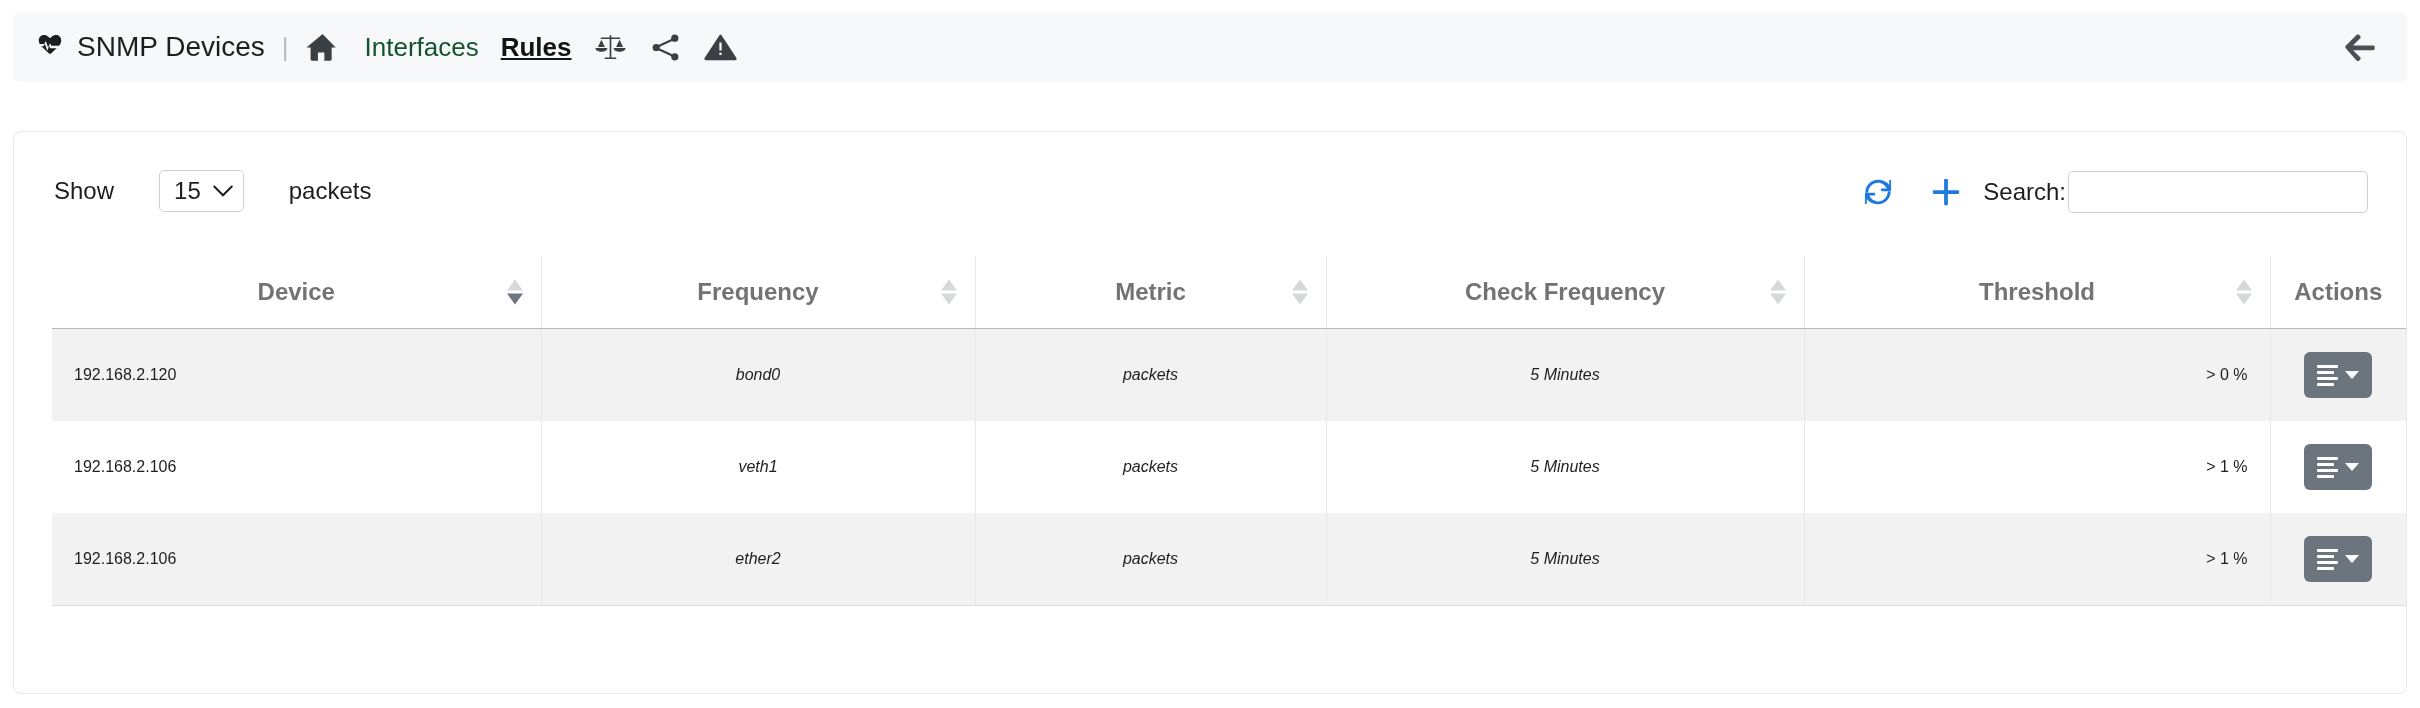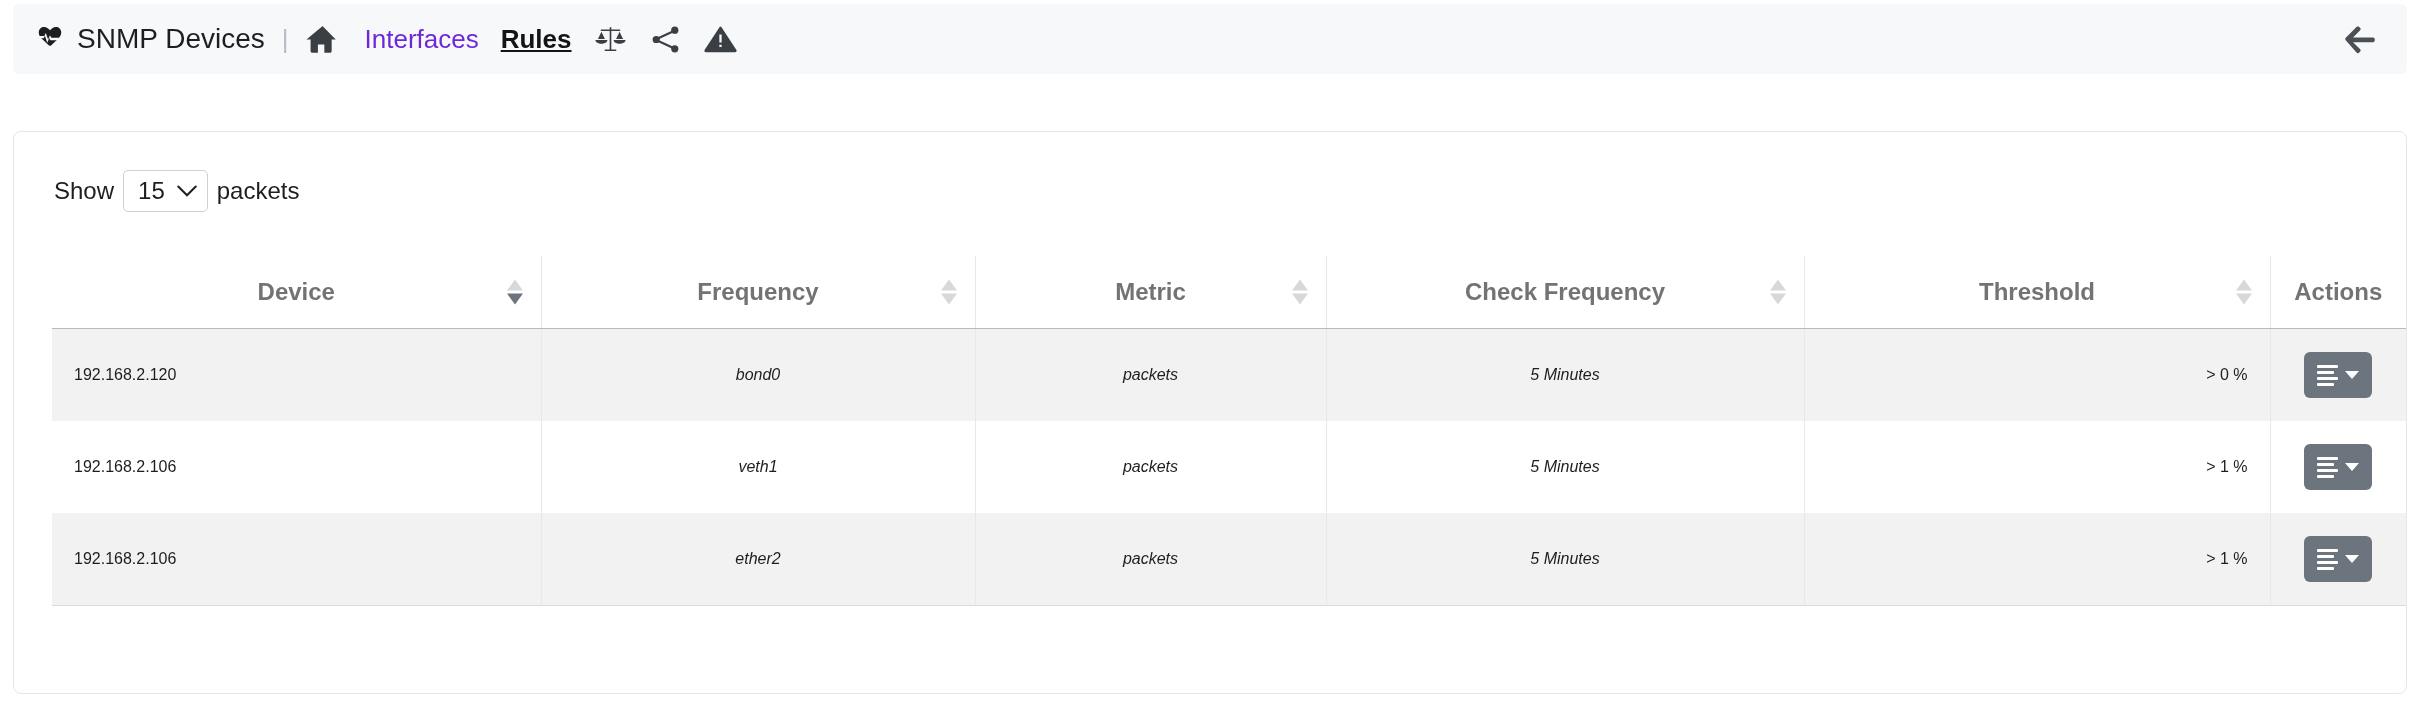--- a/index.html
+++ b/index.html
@@ -7,42 +7,42 @@
     margin: 0; padding: 0;
     width: 2420px; height: 708px;
     background: #ffffff;
     font-family: "Liberation Sans", sans-serif;
     -webkit-font-smoothing: antialiased;
   }
 
   
   .topbar {
     position: absolute;
-    left: 13px; top: 4px;
+    left: 13px; top: 12px;
     width: 2394px; height: 70px;
     background: #f7f8fa;
     border-radius: 6px;
     display: flex;
     align-items: center;
     padding: 0 30px 0 22px;
   }
   .brand {
     display: flex; align-items: center;
     font-size: 28px; color: #1c1e21; font-weight: 400;
     white-space: nowrap;
   }
   .brand .hp-icon { margin-right: 12px; display:flex; align-items:center; }
   .divider-pipe {
     color: #b9bcc2; font-size: 26px; margin: 0 17px; font-weight: 300;
   }
   .nav-item {
     font-size: 26px;
     margin-right: 22px;
     white-space: nowrap;
-    color: #6d28d9;
+    color: #14532d;
     cursor: pointer;
   }
   .nav-item.active { color: #121416; font-weight: bold; text-decoration: underline; }
   .nav-icon {
     margin-right: 22px;
     display: flex; align-items: center;
     cursor: pointer;
   }
   .nav-icon.home { margin-right: 26px; }
   .back-btn {
@@ -65,20 +65,21 @@
   .controls {
     position: absolute;
     left: 24px; right: 24px; top: 38px;
     height: 44px;
   }
   .length-ctl {
     position: absolute; left: 16px; top: 0;
     display: flex; align-items: center;
     font-size: 24px; color: #1c1e21;
     white-space: nowrap;
+    gap: 36px;
   }
   .length-ctl .lbl-pre { margin-right: 9px; }
   .length-ctl .lbl-post { margin-left: 9px; }
   .sel-box {
     height: 42px;
     border: 1px solid #ced0d4;
     border-radius: 5px;
     background: #fff;
     display: flex; align-items: center;
     padding: 0 10px 0 14px;
@@ -271,20 +272,35 @@
         <span>15</span>
         <span class="chev">
           <svg width="20" height="13" viewBox="0 0 16 10" aria-hidden="true">
             <path d="M1 1l7 7 7-7" stroke="#1c1e21" stroke-width="1.6" fill="none" stroke-linecap="round"></path>
           </svg>
         </span>
       </div>
       <span class="lbl-post">packets</span>
     </div>
 
+    <div class="right-ctl">
+      <span class="icon-btn refresh">
+        <svg width="30" height="30" viewBox="0 0 512 512" aria-hidden="true">
+          <path fill="#1f7ae0" d="M463 48c-9 0-16 7-16 16v71C411 84 338 48 256 48 141 48 47 138 41 251c-1 10 7 18 17 18h16c9 0 16-7 17-16 6-88 79-157 165-157 66 0 124 41 148 99h-83c-9 0-16 7-16 16v16c0 9 7 16 16 16h142c9 0 16-7 16-16V64c0-9-7-16-16-16z"></path>
+          <path fill="#1f7ae0" d="M49 464c9 0 16-7 16-16v-71c36 51 109 87 191 87 115 0 209-90 215-203 1-10-7-18-17-18h-16c-9 0-16 7-17 16-6 88-79 157-165 157-66 0-124-41-148-99h83c9 0 16-7 16-16v-16c0-9-7-16-16-16H49c-9 0-16 7-16 16v163c0 9 7 16 16 16z"></path>
+        </svg>
+      </span>
+      <span class="icon-btn plus">
+        <svg width="30" height="30" viewBox="0 0 448 512" aria-hidden="true">
+          <path fill="#1f7ae0" d="M432 224H256V48c0-9-7-16-16-16h-32c-9 0-16 7-16 16v176H16c-9 0-16 7-16 16v32c0 9 7 16 16 16h176v176c0 9 7 16 16 16h32c9 0 16-7 16-16V288h176c9 0 16-7 16-16v-32c0-9-7-16-16-16z"></path>
+        </svg>
+      </span>
+      <span class="search-label">Search:</span>
+      <input class="search-input" type="text" value="" placeholder="" style="">
+    </div>
   </div>
 
   <table class="dt">
     <colgroup>
       <col class="col-device">
         <col class="col-interface">
         <col class="col-metric">
       <col class="col-freq">
         <col class="col-threshold">
         <col class="col-actions">

